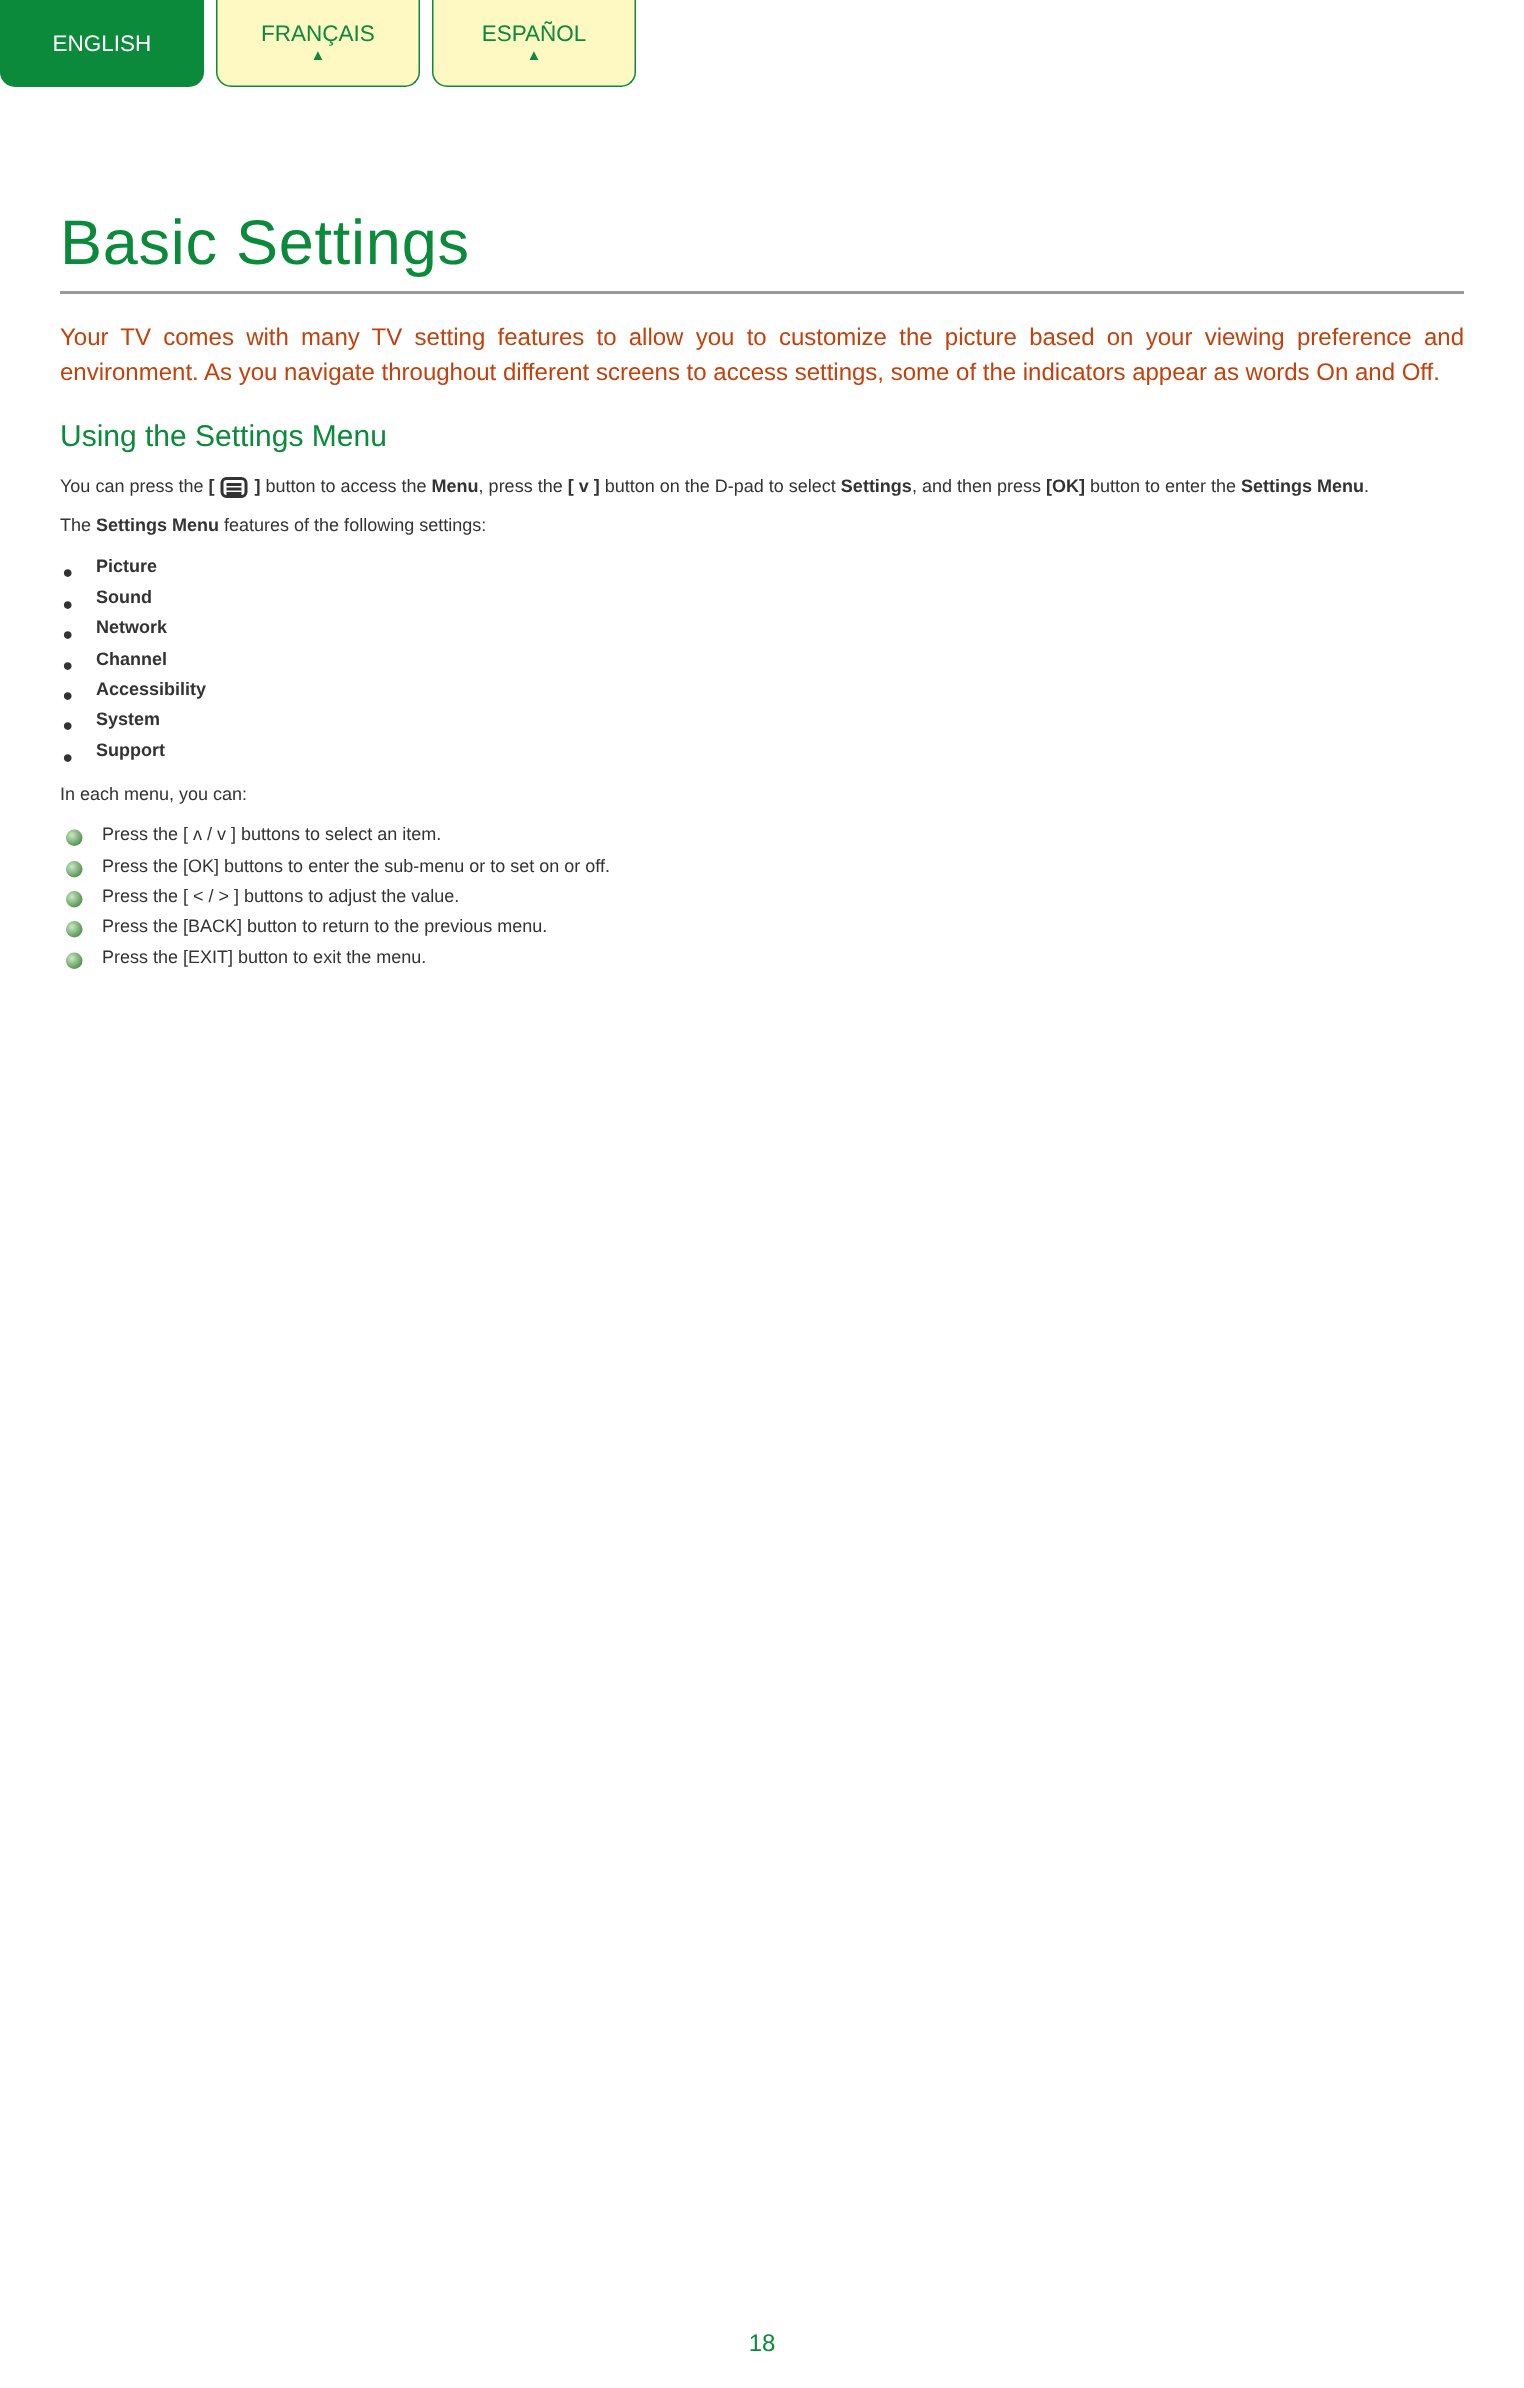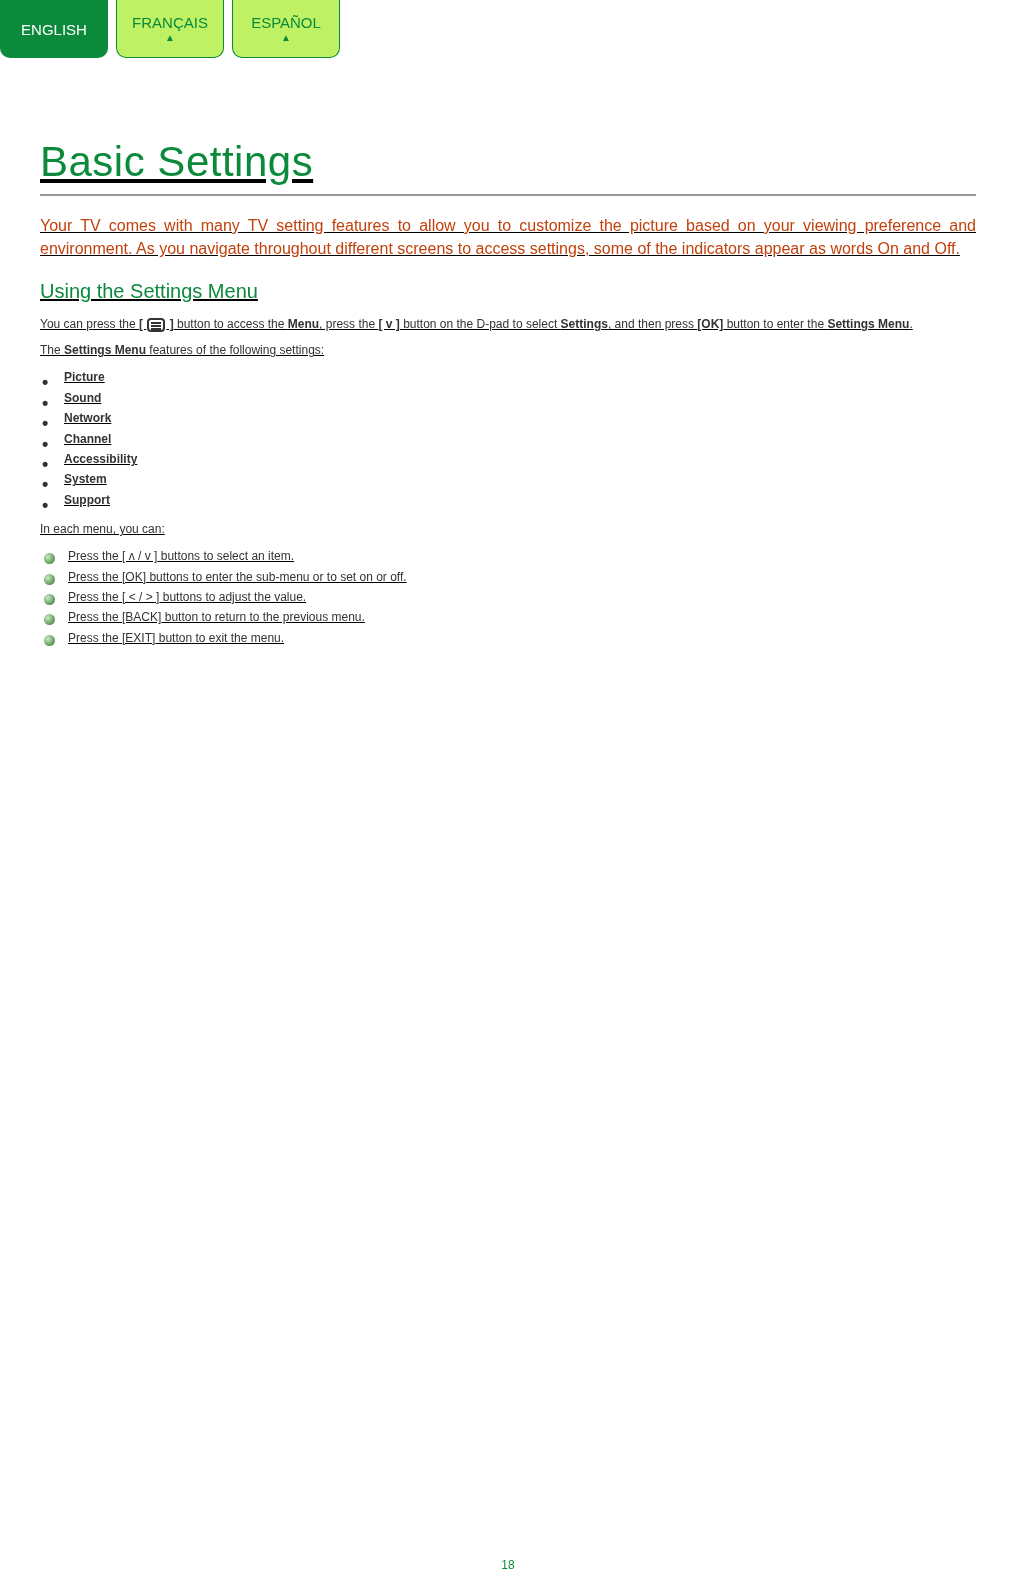--- a/index.html
+++ b/index.html
@@ -13,51 +13,50 @@
       width: 1016px;
       min-height: 1592px;
       position: relative;
     }
     .tabs {
       display: flex;
       gap: 8px;
       padding-left: 0;
     }
     .tab {
-      width: 108px;
+      width: 136px;
       height: 58px;
       border-radius: 0 0 10px 10px;
       display: flex;
       flex-direction: column;
       align-items: center;
       justify-content: center;
       font-size: 15px;
       cursor: pointer;
       position: relative;
     }
     .tab.active {
       background: #0a8a3a;
       color: #ffffff;
       font-weight: 500;
     }
     .tab.inactive {
-      background: #bef264;
+      background: #fef9c3;
       color: #0a8a3a;
       border: 1.5px solid #0a8a3a;
       border-top: none;
       font-weight: 400;
     }
     .tab .arrow-up {
       font-size: 10px;
       margin-top: 2px;
       line-height: 1;
     }
     .content {
       padding: 80px 40px 40px 40px;
-      text-decoration: underline;
     }
     h1.title {
       color: #0a8a3a;
       font-size: 42px;
       font-weight: 300;
       letter-spacing: 0.5px;
       margin-bottom: 8px;
     }
     .hr {
       border: none;
@@ -147,21 +146,21 @@
       border-radius: 50%;
       background: radial-gradient(circle at 35% 35%, #cde8c8 0%, #6fa96a 55%, #3d6e39 100%);
     }
     .page-number {
       position: absolute;
       bottom: 20px;
       left: 0;
       right: 0;
       text-align: center;
       color: #0a8a3a;
-      font-size: 12px;
+      font-size: 16px;
     }
   </style>
 </head>
 <body>
 
 <div class="tabs">
   <div class="tab active">
     <span>ENGLISH</span>
   </div>
   <div class="tab inactive">

